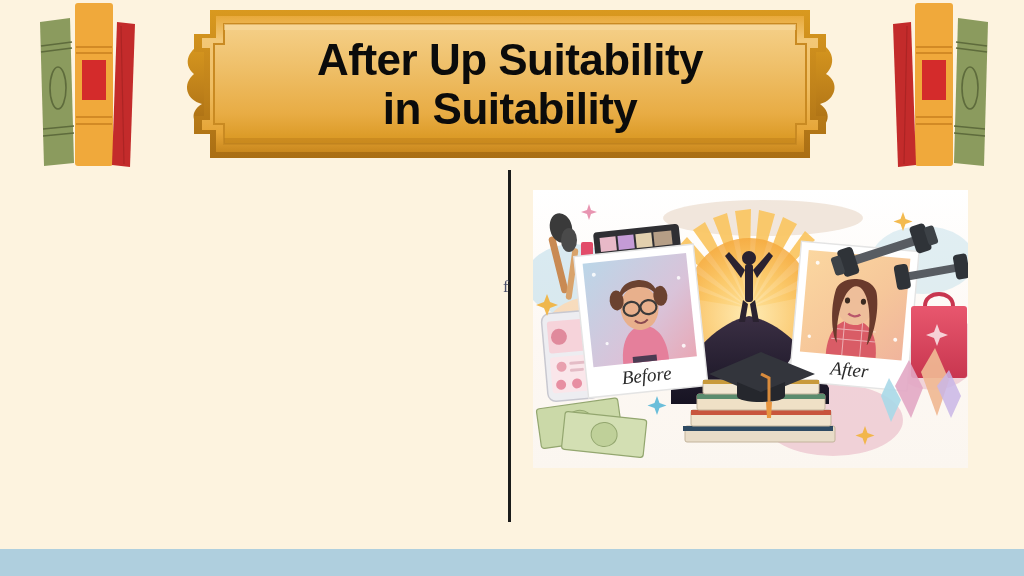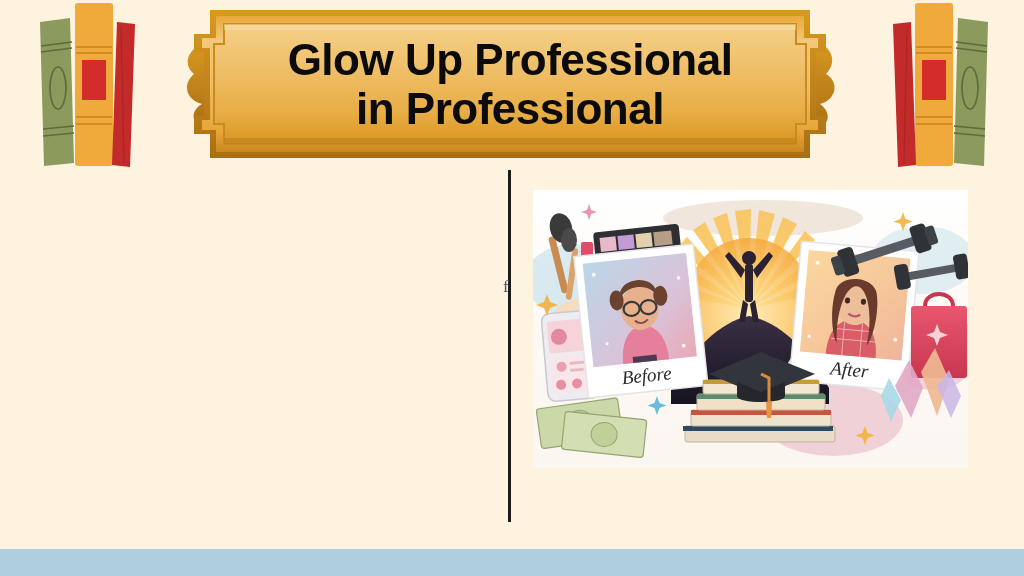--- a/index.html
+++ b/index.html
@@ -160,22 +160,22 @@
 
       <path d="M634 36 C652 42 658 58 646 70 C660 78 656 96 640 100 C654 110 648 126 630 126 L624 126 L624 34 Z" fill="url(#goldDark)"></path>
 
       <path d="M30 6 L630 6 L630 30 L646 30 L646 48 L636 48 L636 112 L646 112 L646 130 L630 130 L630 154 L30 154 L30 130 L14 130 L14 112 L24 112 L24 48 L14 48 L14 30 L30 30 Z" fill="url(#goldDark)"></path>
       <path d="M36 12 L624 12 L624 34 L638 34 L638 44 L630 44 L630 116 L638 116 L638 126 L624 126 L624 148 L36 148 L36 126 L22 126 L22 116 L30 116 L30 44 L22 44 L22 34 L36 34 Z" fill="url(#gold)"></path>
       <path d="M44 20 L616 20 L616 40 L626 40 L626 120 L616 120 L616 140 L44 140 L44 120 L34 120 L34 40 L44 40 Z" fill="url(#goldInner)" stroke="#C98A22" stroke-width="2"></path>
       <rect x="44" y="20" width="572" height="6" fill="#F8DCA4" opacity="0.55"></rect>
       <rect x="44" y="134" width="572" height="6" fill="#B8791A" opacity="0.45"></rect>
     </svg>
     <div class="banner-text">
-      <span class="banner-line">Glow Up Professional</span>
-      <span class="banner-line">in Professional</span>
+      <span class="banner-line">After Up Suitability</span>
+      <span class="banner-line">in Suitability</span>
     </div>
   </div>
 
 
   <div class="divider"></div>
   <div class="stray-glyph">f</div>
 
   <div class="illus">
     <svg viewBox="0 0 435 278" xmlns="http://www.w3.org/2000/svg" aria-hidden="true">
       <defs>

